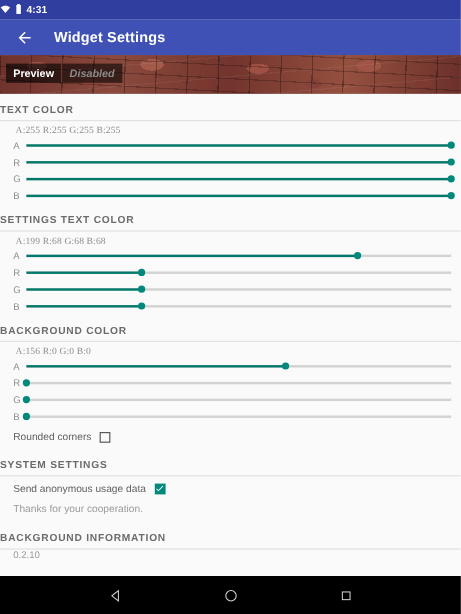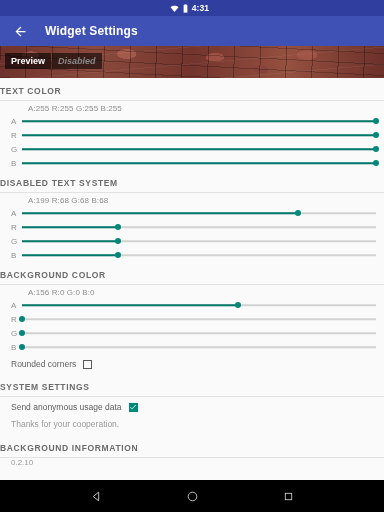--- a/index.html
+++ b/index.html
@@ -8,21 +8,21 @@
     font-family:"Liberation Sans", sans-serif;
     background:#fafafa;
     overflow:hidden;
     -webkit-font-smoothing:antialiased;
   }
   #app { position:relative; width:384px; height:512px; background:#fafafa; }
 
   
   .statusbar {
     height:16px; background:#303F9F;
-    display:flex; align-items:center; justify-content:center;
+    display:flex; align-items:center; justify-content:flex-start;
     padding-right:5px; gap:4px;
   }
   .sb-time { color:#fff; font-size:8.5px; font-weight:bold; letter-spacing:0.1px; }
   .sb-ico { display:block; }
 
   
   .appbar {
     height:30px; background:#3F51B5;
     display:flex; align-items:center; padding-left:13px; gap:17px;
     box-shadow:0 1px 2px rgba(0,0,0,.18);
@@ -64,21 +64,21 @@
   
   .content { height:402px; overflow:hidden; background:#fafafa; }
 
   .sec-head {
     padding:8px 0 4px 0; font-size:8.5px; font-weight:bold;
     color:#6b6b6b; letter-spacing:.65px;
   }
   .divider { height:1px; background:#e2e2e2; margin:0; }
 
   .rgba-label {
-    padding:3px 0 1px 28px; font-size:8px; color:#8e8e8e; letter-spacing:.1px;
+    padding:3px 0 1px 13px; font-size:8px; color:#8e8e8e; letter-spacing:.1px;font-family:Liberation Serif, serif;
   }
 
   .slider-row { display:flex; align-items:center; height:14px; padding-left:11px; }
   .slider-ch { width:11px; font-size:8px; color:#8e8e8e; }
   .track-wrap { position:relative; flex:1; height:14px; margin-right:8px; }
   .track {
     position:absolute; top:50%; left:0; right:0; height:1.5px;
     transform:translateY(-50%); background:#d2d2d2;
   }
   .track-fill {
@@ -183,21 +183,21 @@
         <div class="slider-row">
           <span class="slider-ch">B</span>
           <span class="track-wrap">
             <span class="track"></span>
             <span class="track-fill" style="width: 100%;"></span>
             <span class="thumb" style="left: 100%;"></span>
           </span>
         </div>
       </div>
 
-    <div class="sec-head">DISABLED TEXT SYSTEM</div>
+    <div class="sec-head">SETTINGS TEXT COLOR</div>
     <div class="divider"></div>
     <div class="rgba-label">A:199 R:68 G:68 B:68</div>
     <div>
         <div class="slider-row">
           <span class="slider-ch">A</span>
           <span class="track-wrap">
             <span class="track"></span>
             <span class="track-fill" style="width: 78%;"></span>
             <span class="thumb" style="left: 78%;"></span>
           </span>

